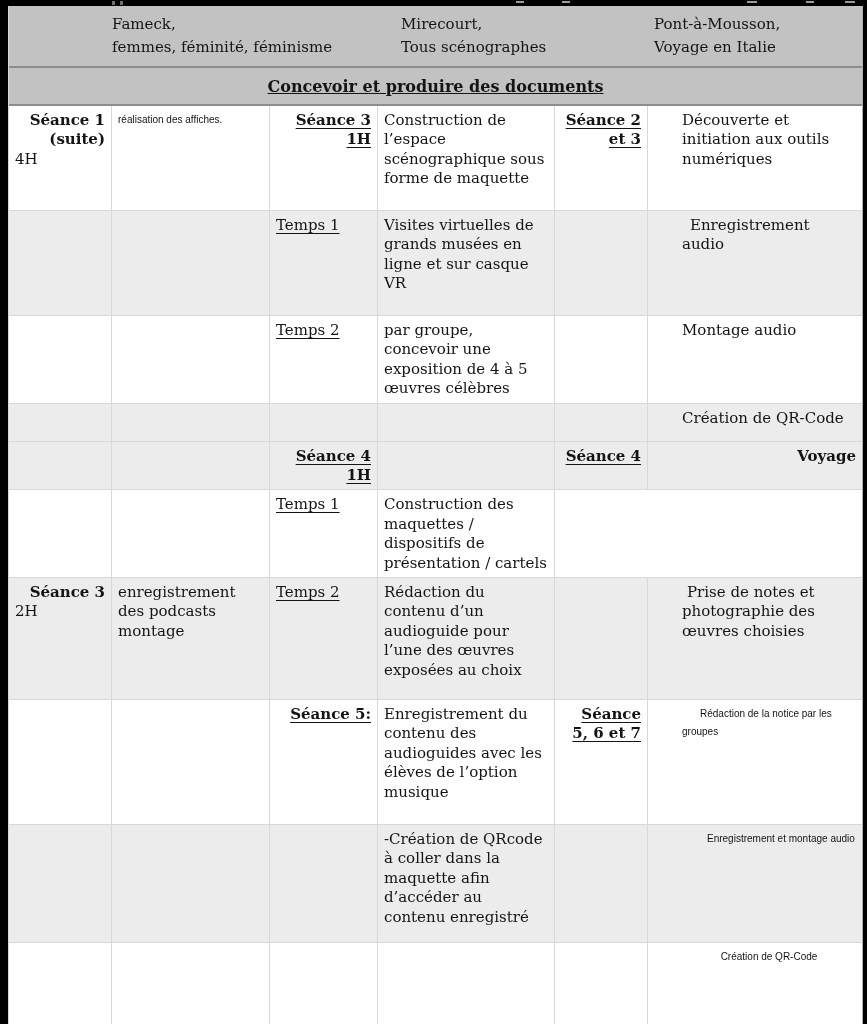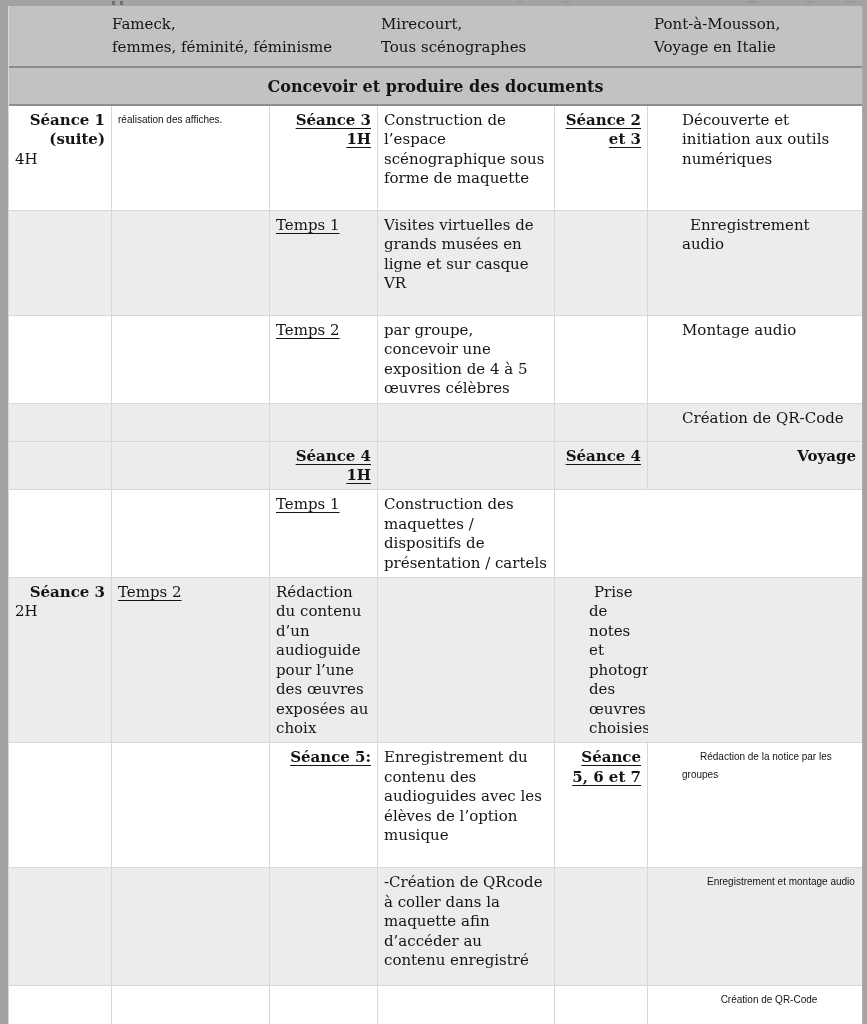--- a/index.html
+++ b/index.html
@@ -1,28 +1,28 @@
 <!DOCTYPE html>
 <html><head>
 <meta charset="utf-8">
 <style>
   html,body{margin:0;padding:0;background:#ffffff;}
-  #page{position:relative;width:867px;height:1024px;background:#a3a3a3;overflow:hidden;
+  #page{position:relative;width:867px;height:1024px;background:#000000;overflow:hidden;
         font-family:"DejaVu Serif", serif;color:#141414;}
   
   .frag{position:absolute;background:#6f6f6f;}
   
   #doc-table{position:absolute;left:8px;top:6px;width:853px;
              border-left:1px solid #d8d8d8;border-right:1px solid #adadad;}
   
   .band{position:relative;background:#c2c2c2;}
   #header-band{height:60px;}
   .hcol{position:absolute;top:7px;white-space:pre;font-size:15px;line-height:23px;}
   #section-band{height:36px;border-top:2px solid #8d8d8d;border-bottom:2px solid #8d8d8d;
-                display:flex;align-items:center;justify-content:center;}
+                display:flex;align-items:center;justify-content:center;text-decoration:underline;}
   #section-band span{font-weight:bold;font-size:16px;}
   
   .trow{display:grid;grid-template-columns:103px 158px 108px 177px 93px 214px;
         border-bottom:1px solid #d8d8d8;background:#ffffff;}
   .trow.stripe{background:#ececec;}
   .tcell{border-right:1px solid #d8d8d8;padding:5px 6px 4px 6px;font-size:15px;
          line-height:19.4px;box-sizing:border-box;overflow:hidden;}
   .tcell:last-child{border-right:none;margin-left:28px;}
   .seg{display:block;white-space:pre-line;}
   .seg.b{font-weight:bold;text-align:right;}
@@ -55,21 +55,21 @@
     <span class="frag" style="left:747px;top:1px;width:10px;height:2px;background:#9a9a9a"></span>
     <span class="frag" style="left:806px;top:1px;width:8px;height:2px;background:#9a9a9a"></span>
     <span class="frag" style="left:845px;top:1px;width:10px;height:2px;background:#9a9a9a"></span>
   </div>
 
   <div id="doc-table">
 
     <div class="band" id="header-band">
       <span class="hcol" style="left:103px">Fameck,
 femmes, féminité, féminisme</span>
-      <span class="hcol" style="left:372px">Mirecourt,
+      <span class="hcol" style="left:392px">Mirecourt,
 Tous scénographes</span>
       <span class="hcol" style="left:645px">Pont-à-Mousson,
 Voyage en Italie</span>
     </div>
 
     <div class="band" id="section-band">
       <span>Concevoir et produire des documents</span>
     </div>
 
     <div id="body-rows">
@@ -158,20 +158,23 @@
             <span class="seg">Construction des maquettes / dispositifs de présentation / cartels</span>
           </div>
           <div class="tcell"></div>
         </div>
         <div class="trow stripe">
           <div class="tcell">
             <span class="seg b">Séance 3</span>
             <span class="seg">2H</span>
           </div>
           <div class="tcell">
+            <span class="seg">enregistrement des podcasts montage</span>
+          </div>
+          <div class="tcell">
             <span class="seg u">Temps 2</span>
           </div>
           <div class="tcell">
             <span class="seg">Rédaction du contenu d’un audioguide pour l’une des œuvres exposées au choix</span>
           </div>
           <div class="tcell"></div>
           <div class="tcell" style="text-indent: 5px;">
             <span class="seg">Prise de notes et photographie des œuvres choisies</span>
           </div>
         </div>

